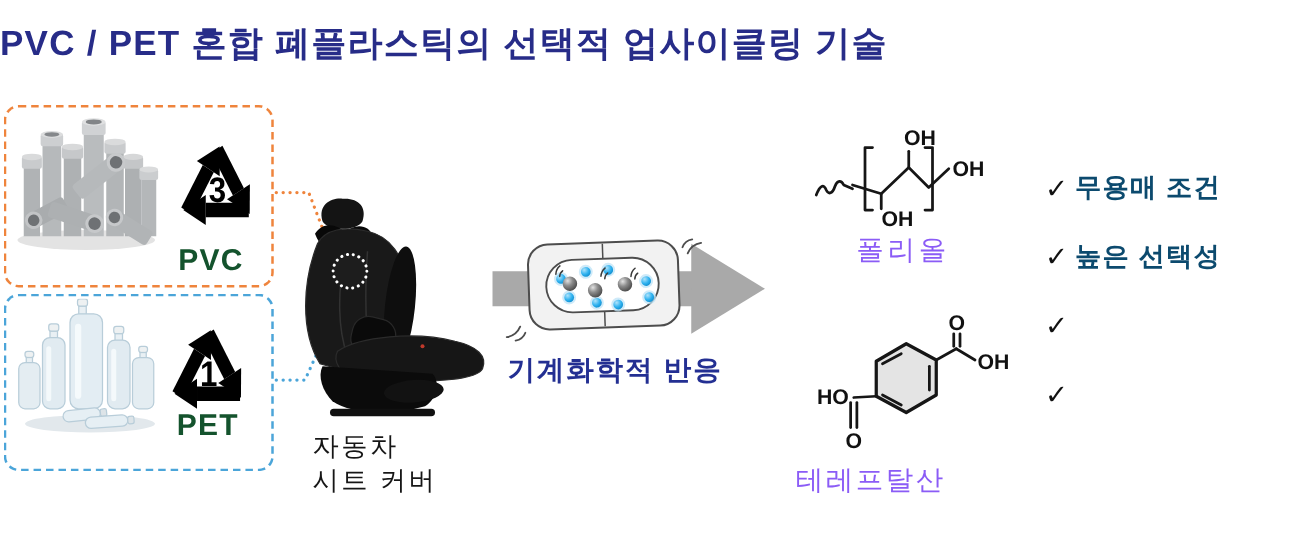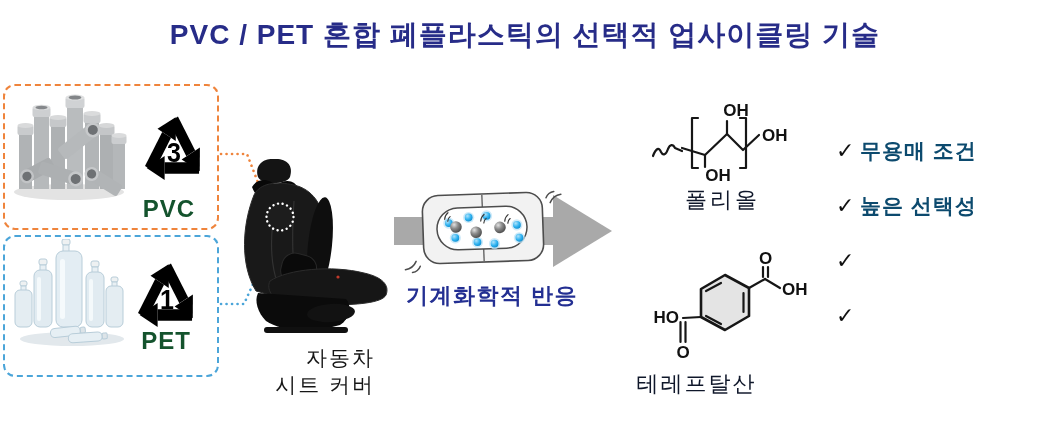--- a/index.html
+++ b/index.html
@@ -2,47 +2,47 @@
 <html><head>
 <meta charset="utf-8">
 <style>
   html,body{margin:0;padding:0;background:#fff;}
   .canvas{
     position:relative;width:1050px;height:428px;background:#ffffff;
     font-family:"Liberation Sans","DejaVu Sans",sans-serif;overflow:hidden;
   }
   .abs{position:absolute;}
   .title{
-    left:0;top:16px;width:1050px;text-align:center;
+    left:0;top:16px;width:1050px;
     font-size:28px;font-weight:700;color:#272c88;letter-spacing:1px;
   }
   .box{box-sizing:border-box;border-radius:12px;background:#fff;}
   .pvc-box{left:3px;top:84px;width:216px;height:146px;border:2.5px dashed #ef843c;}
   .pet-box{left:3px;top:235px;width:216px;height:142px;border:2.5px dashed #4ba5d9;}
   .mat-label{font-size:24px;font-weight:600;color:#14532d;letter-spacing:1px;}
   .pvc-name{right:22px;bottom:5px;}
   .pet-name{right:26px;bottom:20px;}
   .recycle{left:133px;top:20px;}
   .recycle-pet{left:126px;top:16px;}
   .recycle text{font-size:32px;font-weight:700;}
   .illus-pvc{left:2px;top:5px;}
   .illus-pet{left:5px;top:2px;}
   .connectors{left:0;top:0;pointer-events:none;}
   .seat-svg{left:236px;top:153px;}
   .seat-label{
-    left:250px;top:344px;width:125px;text-align:right;white-space:pre-line;
+    left:250px;top:344px;width:125px;text-align:left;white-space:pre-line;
     font-size:21px;line-height:27px;color:#161616;letter-spacing:2px;
   }
   .process-svg{left:392px;top:188px;}
   .process-label{
     left:385px;top:281px;width:214px;text-align:center;
     font-size:22px;font-weight:700;color:#232f92;letter-spacing:1.5px;
   }
   .struct-label{
-    text-align:center;font-size:22px;color:#0f172a;letter-spacing:3px;
+    text-align:center;font-size:22px;color:#8b5cf6;letter-spacing:3px;
   }
   .polyol-svg{left:640px;top:96px;}
   .polyol-label{left:650px;top:185px;width:145px;}
   .tpa-svg{left:635px;top:244px;}
   .tpa-label{left:609px;top:369px;width:175px;letter-spacing:2px;}
   .benefits{left:836px;top:136px;width:212px;}
   .benefit{display:flex;align-items:flex-start;margin-bottom:26px;}
   .benefit .check{width:24px;flex:0 0 24px;font-size:22px;line-height:29px;color:#111;}
   .benefit .btext{
     font-size:21px;font-weight:700;line-height:29px;color:#0c4a6e;

